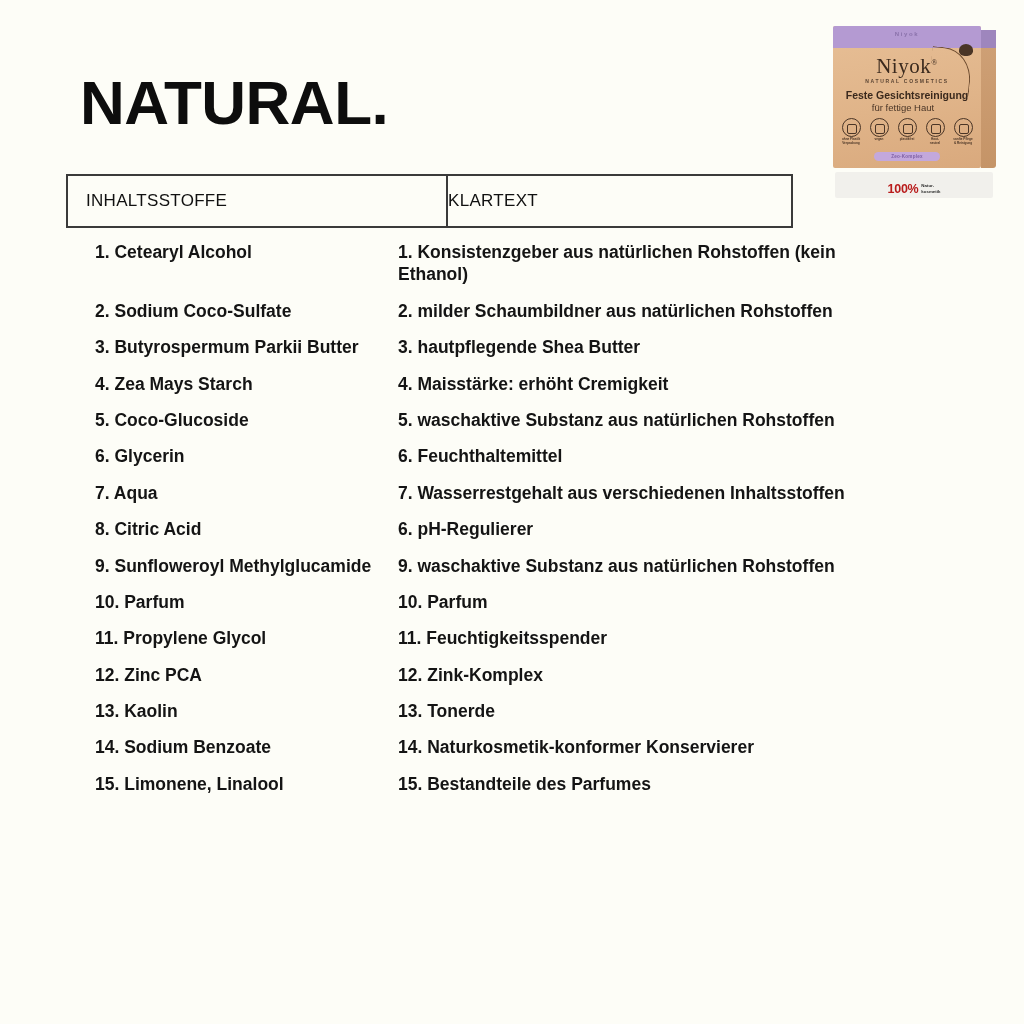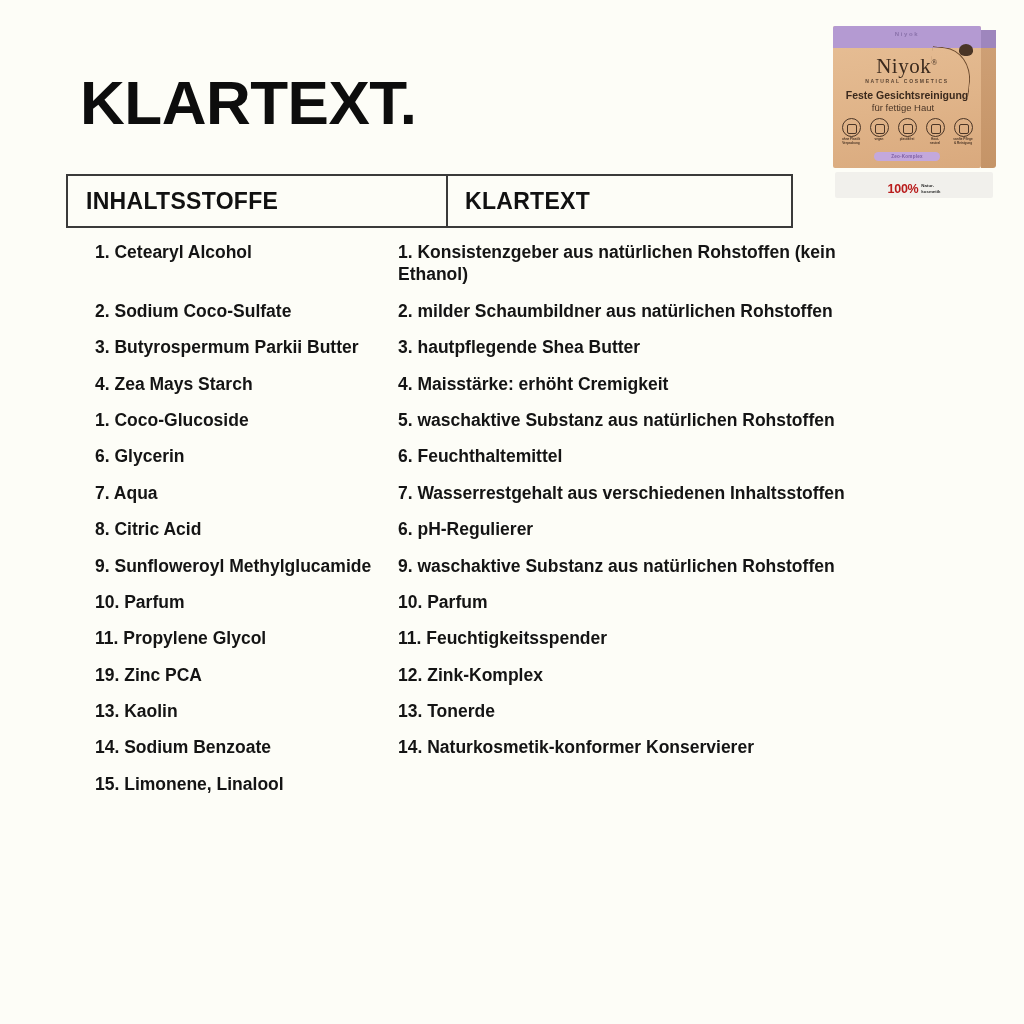--- a/index.html
+++ b/index.html
@@ -248,35 +248,35 @@
     top: 174px;
     width: 727px;
     height: 54px;
     border: 2.5px solid #3a3a3a;
     box-sizing: border-box;
     display: flex;
   }
   .th {
     display: flex;
     align-items: center;
-    font-size: 23px;
-    font-weight: 700;
+    font-size: 17px;
+    font-weight: 400;
     letter-spacing: 0.3px;
     color: #111;
     box-sizing: border-box;
     padding-left: 18px;
     text-align: center;
   }
   .th-left {
     width: 380px;
     border-right: 2.5px solid #3a3a3a;
   }
   .th-right {
     flex: 1;
-    padding-left: 17px;
+    padding-left: 0;
   }
 
   .rows {
     position: absolute;
     left: 12px;
     top: 241px;
     width: 1024px;
   }
   .row {
     position: relative;
@@ -298,21 +298,21 @@
     width: 520px;
     padding-left: 8px;
     box-sizing: border-box;
   }
 </style>
 </head>
 <body>
 
 <div class="page">
 
-  <div class="headline">KLARTEXT.</div>
+  <div class="headline">NATURAL.</div>
 
   <div class="product">
     <div class="pkg-body">
       <div class="pkg-topband"></div>
       <div class="pkg-topband-text">Niyok</div>
       <div class="pkg-arc"></div>
       <div class="pkg-leaf"></div>
       <div class="pkg-brand"><span>Niyok</span><sup>®</sup></div>
       <div class="pkg-sub">NATURAL COSMETICS</div>
       <div class="pkg-title">Feste Gesichtsreinigung</div>
@@ -366,21 +366,21 @@
       </div>
       <div class="row">
         <div class="cell cell-left">3. Butyrospermum Parkii Butter</div>
         <div class="cell cell-right">3. hautpflegende Shea Butter</div>
       </div>
       <div class="row">
         <div class="cell cell-left">4. Zea Mays Starch</div>
         <div class="cell cell-right">4. Maisstärke: erhöht Cremigkeit</div>
       </div>
       <div class="row">
-        <div class="cell cell-left">1. Coco-Glucoside</div>
+        <div class="cell cell-left">5. Coco-Glucoside</div>
         <div class="cell cell-right">5. waschaktive Substanz aus natürlichen Rohstoffen</div>
       </div>
       <div class="row">
         <div class="cell cell-left">6. Glycerin</div>
         <div class="cell cell-right">6. Feuchthaltemittel</div>
       </div>
       <div class="row">
         <div class="cell cell-left">7. Aqua</div>
         <div class="cell cell-right">7. Wasserrestgehalt aus verschiedenen Inhaltsstoffen</div>
       </div>
@@ -394,29 +394,30 @@
       </div>
       <div class="row">
         <div class="cell cell-left">10. Parfum</div>
         <div class="cell cell-right">10. Parfum</div>
       </div>
       <div class="row">
         <div class="cell cell-left">11. Propylene Glycol</div>
         <div class="cell cell-right">11. Feuchtigkeitsspender</div>
       </div>
       <div class="row">
-        <div class="cell cell-left">19. Zinc PCA</div>
+        <div class="cell cell-left">12. Zinc PCA</div>
         <div class="cell cell-right">12. Zink-Komplex</div>
       </div>
       <div class="row">
         <div class="cell cell-left">13. Kaolin</div>
         <div class="cell cell-right">13. Tonerde</div>
       </div>
       <div class="row">
         <div class="cell cell-left">14. Sodium Benzoate</div>
         <div class="cell cell-right">14. Naturkosmetik-konformer Konservierer</div>
       </div>
       <div class="row">
         <div class="cell cell-left">15. Limonene, Linalool</div>
+        <div class="cell cell-right">15. Bestandteile des Parfumes</div>
       </div>
     </div>
 
 </div>
 
 </body></html>

